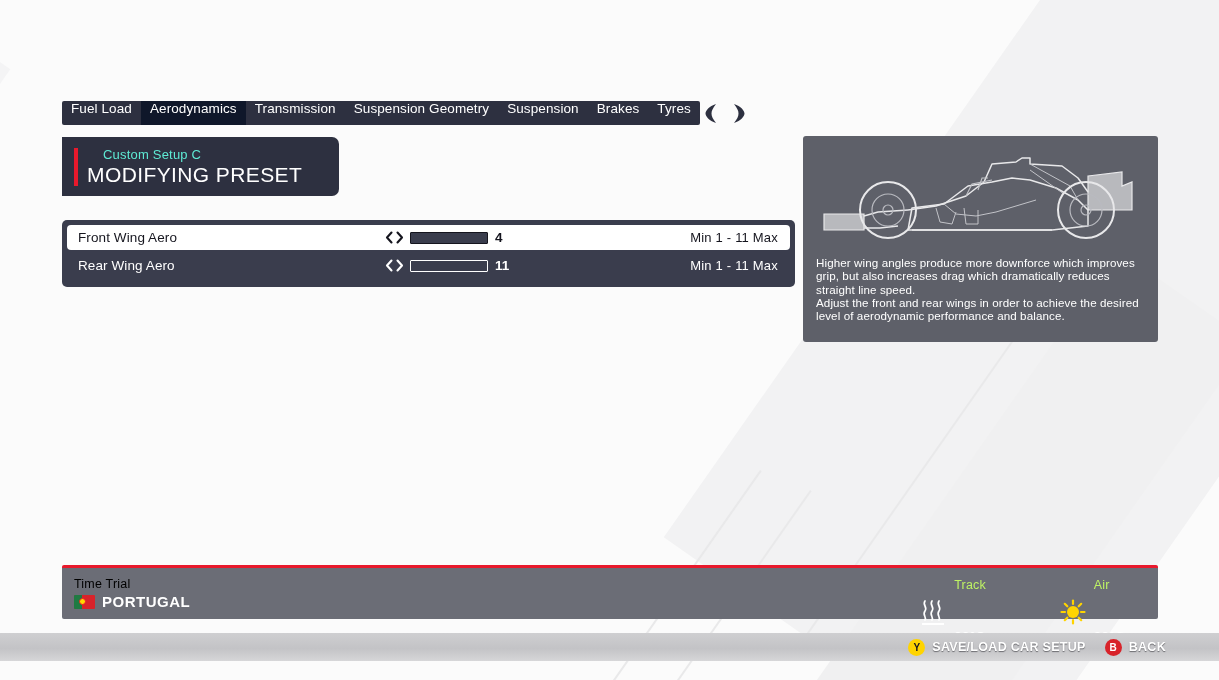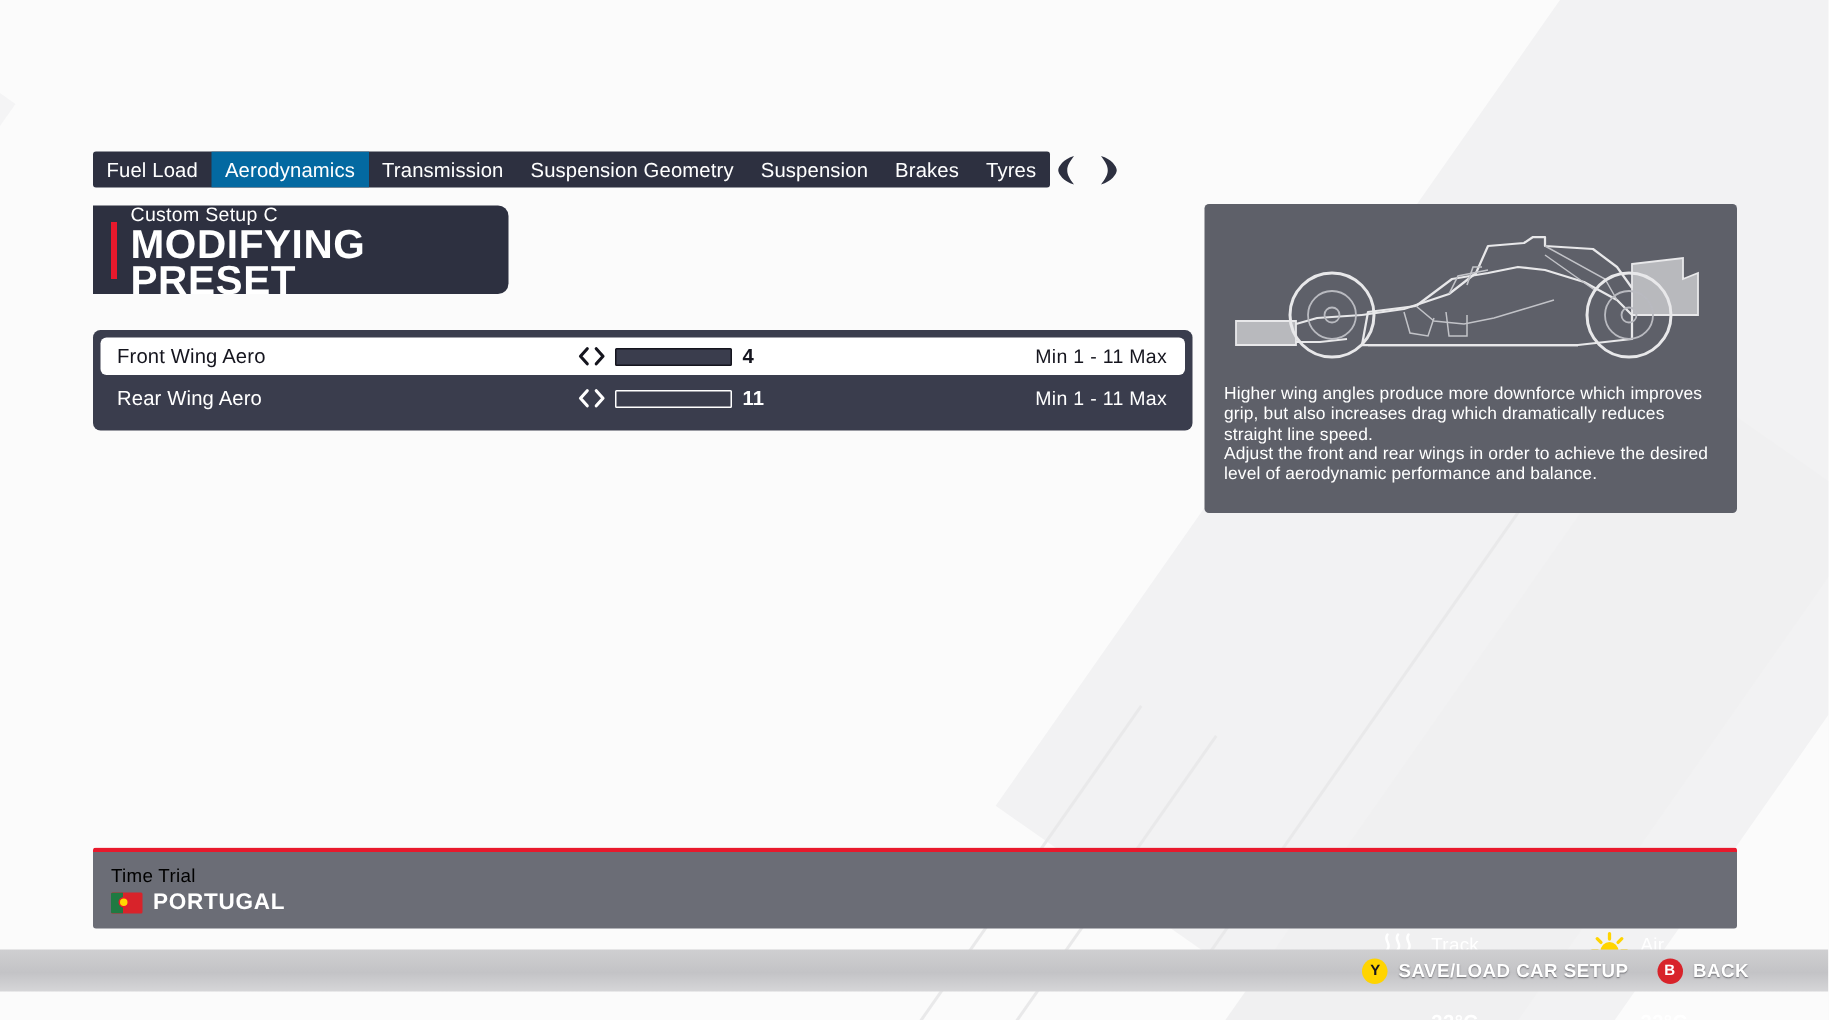--- a/index.html
+++ b/index.html
@@ -42,29 +42,29 @@
     top: 101px;
     height: 24px;
     display: flex;
     align-items: stretch;
     background: #2d3040;
     border-radius: 2px;
     overflow: hidden;
   }
   .tab {
     display: flex;
-    align-items: center;
+    align-items: flex-start;
     padding: 0 9px;
     font-size: 13.5px;
     color: #ffffff;
     letter-spacing: .1px;
     white-space: nowrap;
     cursor: pointer;
   }
-  .tab.active { background: #0369a1; }
+  .tab.active { background: #0f172a; }
 
   .bumpers {
     position: absolute;
     left: 705px;
     top: 101px;
     height: 24px;
     display: flex;
     align-items: center;
     gap: 14px;
   }
@@ -86,27 +86,28 @@
     width: 4px;
     height: 38px;
     background: #e8192c;
     margin-left: 12px;
     margin-right: 9px;
     flex: none;
   }
   .preset-text { display: flex; flex-direction: column; justify-content: center; }
   .preset-sub {
     font-size: 13px;
-    color: #ffffff;
+    color: #5eead4;
     letter-spacing: .2px;
     line-height: 16px;
+    margin-left: 16px;
   }
   .preset-title {
-    font-size: 27px;
-    font-weight: bold;
+    font-size: 21px;
+    font-weight: normal;
     color: #ffffff;
     letter-spacing: .4px;
     line-height: 24px;
   }
 
   
   .settings-panel {
     position: absolute;
     left: 62px;
     top: 220px;
@@ -265,24 +266,23 @@
     top: 10px;
     display: flex;
     align-items: center;
     gap: 8px;
   }
   .weather-track { right: 172px; }
   .weather-air { right: 33px; }
   .weather-text { display: flex; flex-direction: column; }
   .weather-label {
     font-size: 12.5px;
-    color: #ffffff;
+    color: #bef264;
     line-height: 15px;
     letter-spacing: .2px;
-    margin-top: 45px;
   }
   .weather-value {
     font-size: 13.5px;
     font-weight: bold;
     color: #ffffff;
     line-height: 16px;
     letter-spacing: .3px;
     margin-top: 36px;
   }
 

